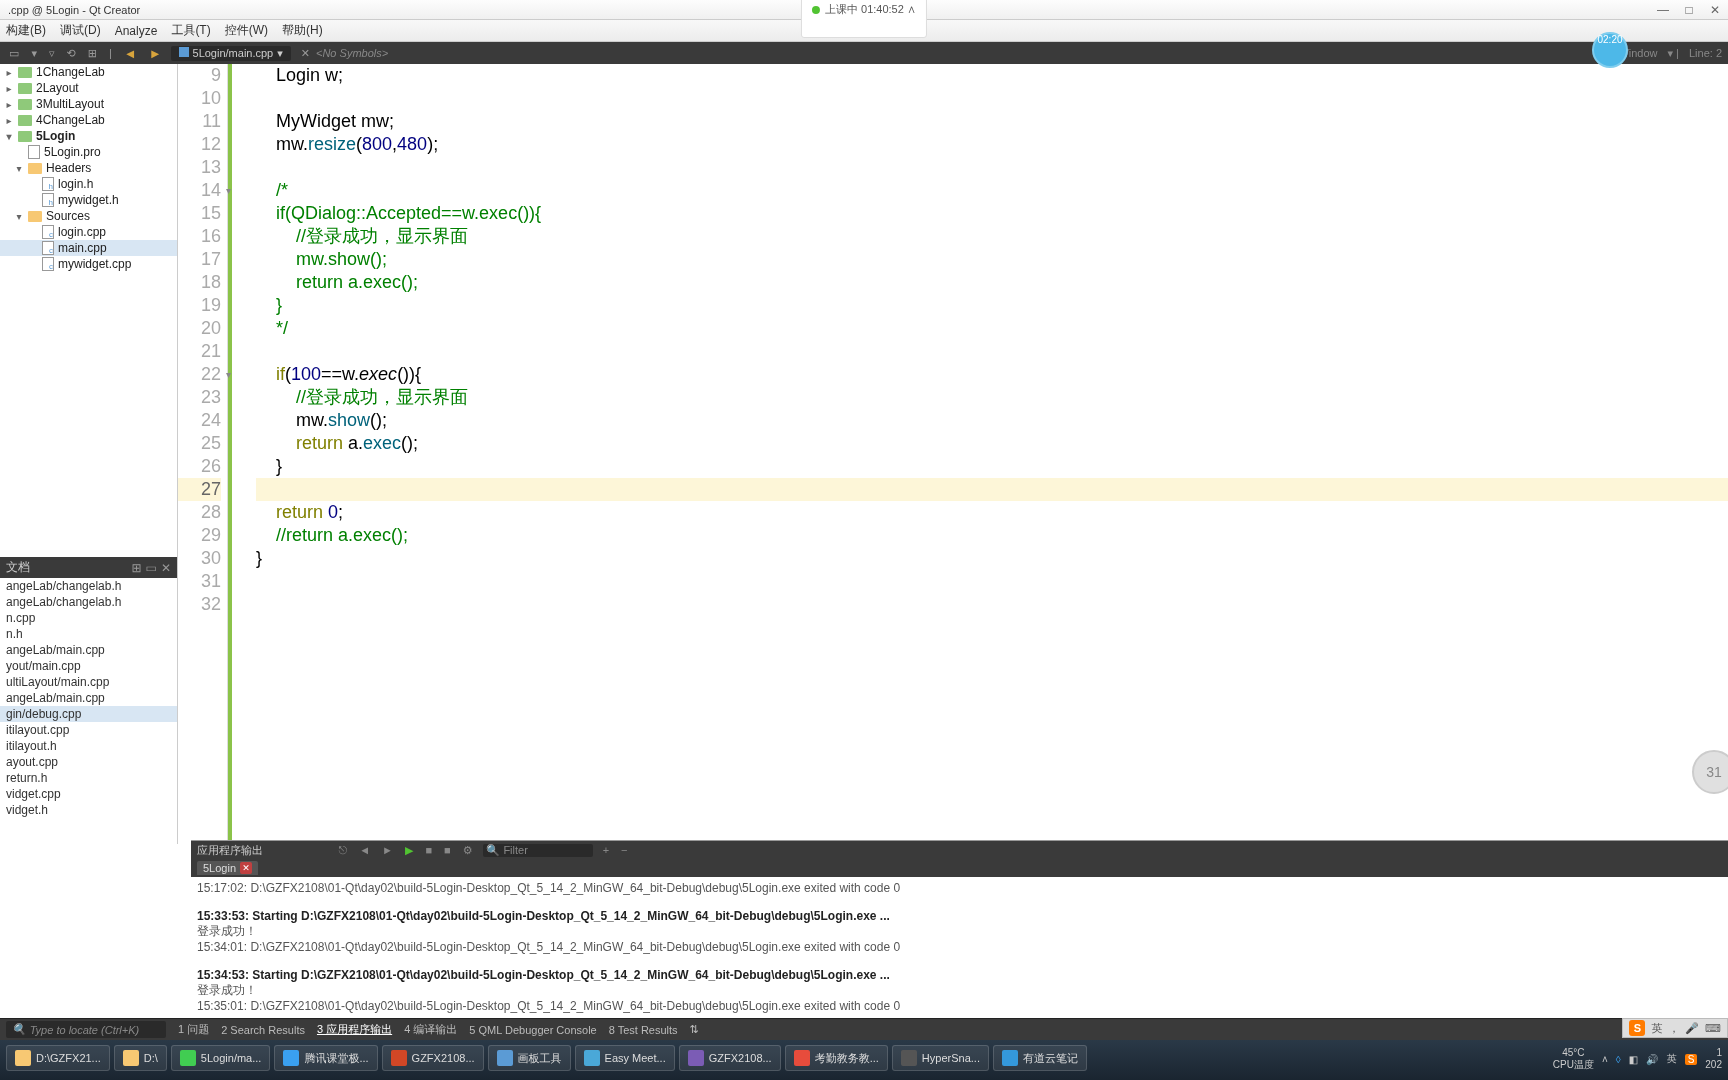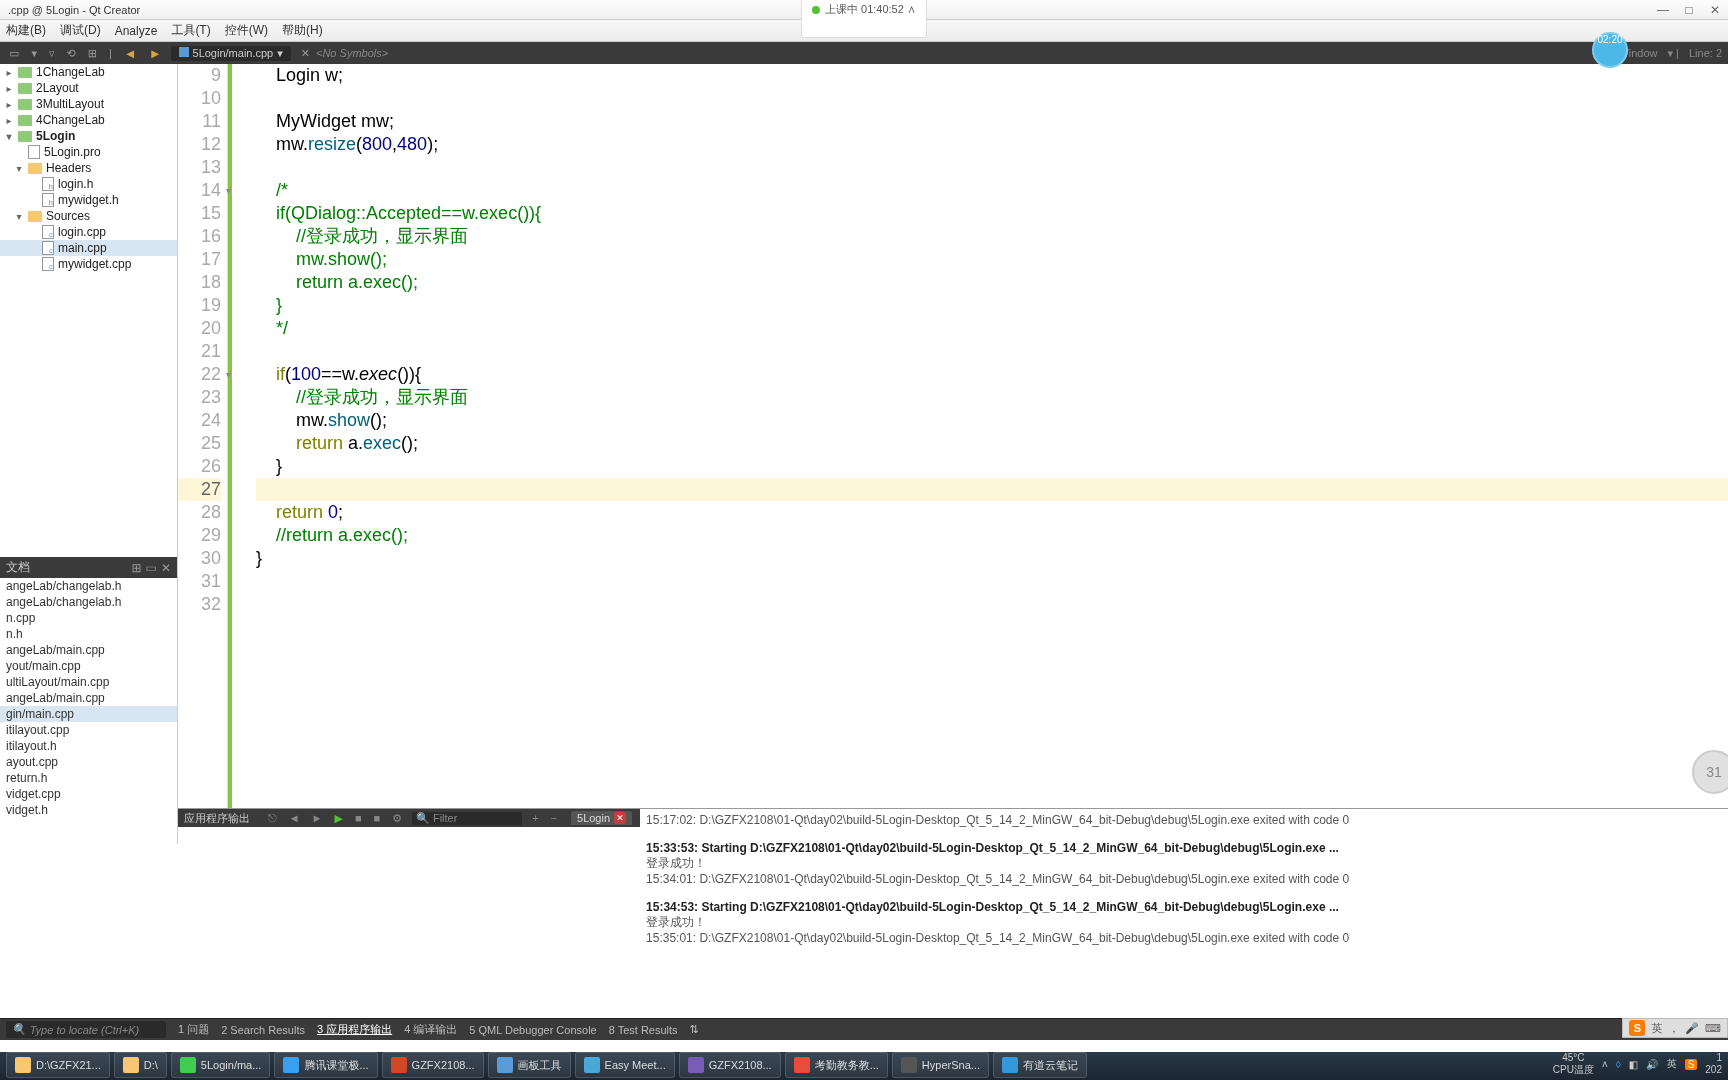--- a/index.html
+++ b/index.html
@@ -58,37 +58,37 @@
 .num { color: #000080; }
 .comment { color: #008000; }
 
 .open-docs-panel { width: 178px; position: absolute; left: 0; top: 557px; bottom: 263px; background: #fff; border-right: 1px solid #ccc; }
 .open-docs-header { background: #3a3a3a; color: #ccc; padding: 2px 6px; font-size: 12px; display: flex; align-items: center; }
 .open-docs-header .icons { margin-left: auto; display: flex; gap: 4px; color: #999; }
 .open-docs-list { overflow-y: auto; }
 .open-doc-item { padding: 1px 6px; font-size: 12px; color: #333; cursor: pointer; }
 .open-doc-item.selected { background: #d8e6f3; }
 
-.output-panel { position: absolute; left: 178px; right: 0; bottom: 40px; height: 232px; background: #fff; border-top: 1px solid #999; display: flex; flex-direction: row; }
+.output-panel { position: absolute; left: 191px; right: 0; bottom: 40px; height: 200px; background: #fff; border-top: 1px solid #999; display: flex; flex-direction: column; }
 .output-header { height: 18px; background: #3a3a3a; color: #ccc; display: flex; align-items: center; padding: 0 6px; font-size: 11px; gap: 8px; }
 .output-header .ctrl-btn { color: #888; cursor: pointer; padding: 0 2px; }
 .output-header .play { color: #51c332; }
 .output-header .filter-box { background: #2a2a2a; padding: 0 4px; color: #888; border-radius: 2px; width: 110px; }
 .output-tabs { height: 18px; background: #3a3a3a; display: flex; align-items: center; padding: 0 6px; }
 .output-tab { background: #555; color: #ddd; padding: 1px 6px; font-size: 11px; border-radius: 2px 2px 0 0; margin-right: 2px; display: flex; align-items: center; gap: 4px; }
 .output-tab .close { background: #c04040; color: #fff; width: 12px; height: 12px; text-align: center; line-height: 12px; font-size: 9px; border-radius: 2px; }
 .output-content { flex: 1; background: #fff; padding: 4px 6px; font-family: Consolas, monospace; font-size: 12px; color: #555; overflow-y: auto; white-space: pre; }
 .output-content .bold-line { font-weight: bold; color: #222; }
 
 .locator-bar { position: absolute; left: 0; right: 0; bottom: 40px; height: 22px; background: #3a3a3a; display: flex; align-items: center; padding: 0 6px; gap: 12px; color: #bbb; font-size: 11px; border-top: 1px solid #222; }
 .locator-input { background: #2a2a2a; color: #888; padding: 2px 6px; width: 160px; font-style: italic; border-radius: 2px; display: flex; align-items: center; gap: 4px; }
 .locator-bar .status-item { cursor: pointer; }
 .locator-bar .status-item.active { color: #fff; text-decoration: underline; }
 
-.taskbar { position: absolute; left: 0; right: 0; bottom: 0; height: 28px; background: linear-gradient(#2a3947, #1a2530); display: flex; align-items: flex-start; padding: 0 6px; gap: 4px; }
+.taskbar { position: absolute; left: 0; right: 0; bottom: 0; height: 40px; background: linear-gradient(#2a3947, #1a2530); display: flex; align-items: flex-end; padding: 9px 6px; gap: 4px; }
 .task-item { display: flex; align-items: center; gap: 5px; padding: 4px 8px; background: rgba(255,255,255,0.08); border-radius: 3px; color: #ddd; font-size: 11px; cursor: pointer; border: 1px solid rgba(255,255,255,0.15); }
 .task-item .ticon { width: 16px; height: 16px; border-radius: 2px; }
 .ti-folder { background: #f7c873; }
 .ti-qt { background: #41cd52; }
 .ti-tencent { background: #3aa0f0; }
 .ti-ppt1 { background: #d24726; }
 .ti-paint { background: #5b9bd5; }
 .ti-easy { background: #4aa8d8; }
 .ti-purple { background: #7b5cb5; }
 .ti-kt { background: #e74c3c; }
@@ -294,21 +294,21 @@
   </div>
   <div class="open-docs-list" id="open-docs-list">
       <div class="open-doc-item">angeLab/changelab.h</div>
       <div class="open-doc-item">angeLab/changelab.h</div>
       <div class="open-doc-item">n.cpp</div>
       <div class="open-doc-item">n.h</div>
       <div class="open-doc-item">angeLab/main.cpp</div>
       <div class="open-doc-item">yout/main.cpp</div>
       <div class="open-doc-item">ultiLayout/main.cpp</div>
       <div class="open-doc-item">angeLab/main.cpp</div>
-      <div class="open-doc-item selected">gin/main.cpp</div>
+      <div class="open-doc-item selected">gin/debug.cpp</div>
       <div class="open-doc-item">itilayout.cpp</div>
       <div class="open-doc-item">itilayout.h</div>
       <div class="open-doc-item">ayout.cpp</div>
       <div class="open-doc-item">return.h</div>
       <div class="open-doc-item">vidget.cpp</div>
       <div class="open-doc-item">vidget.h</div>
     </div>
 </div>
 
 <div class="output-panel">

